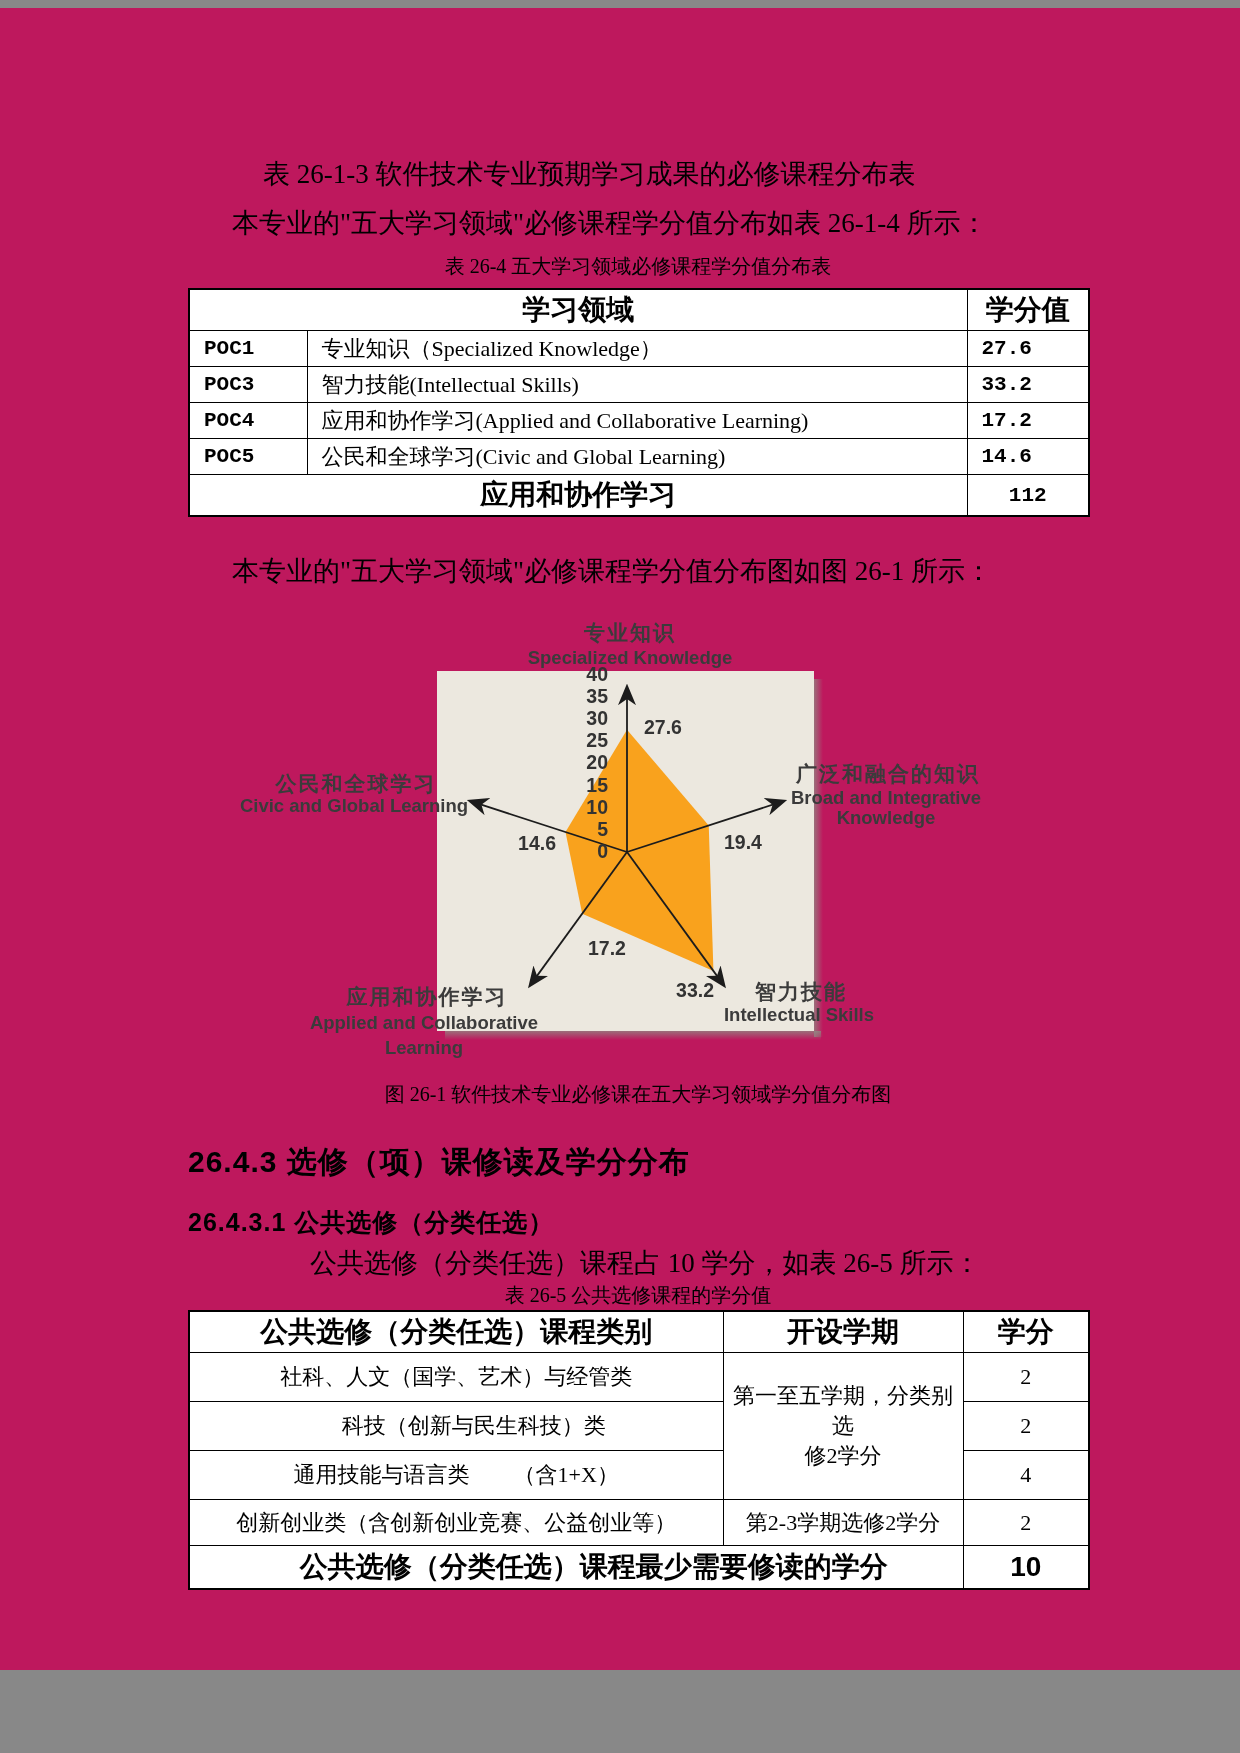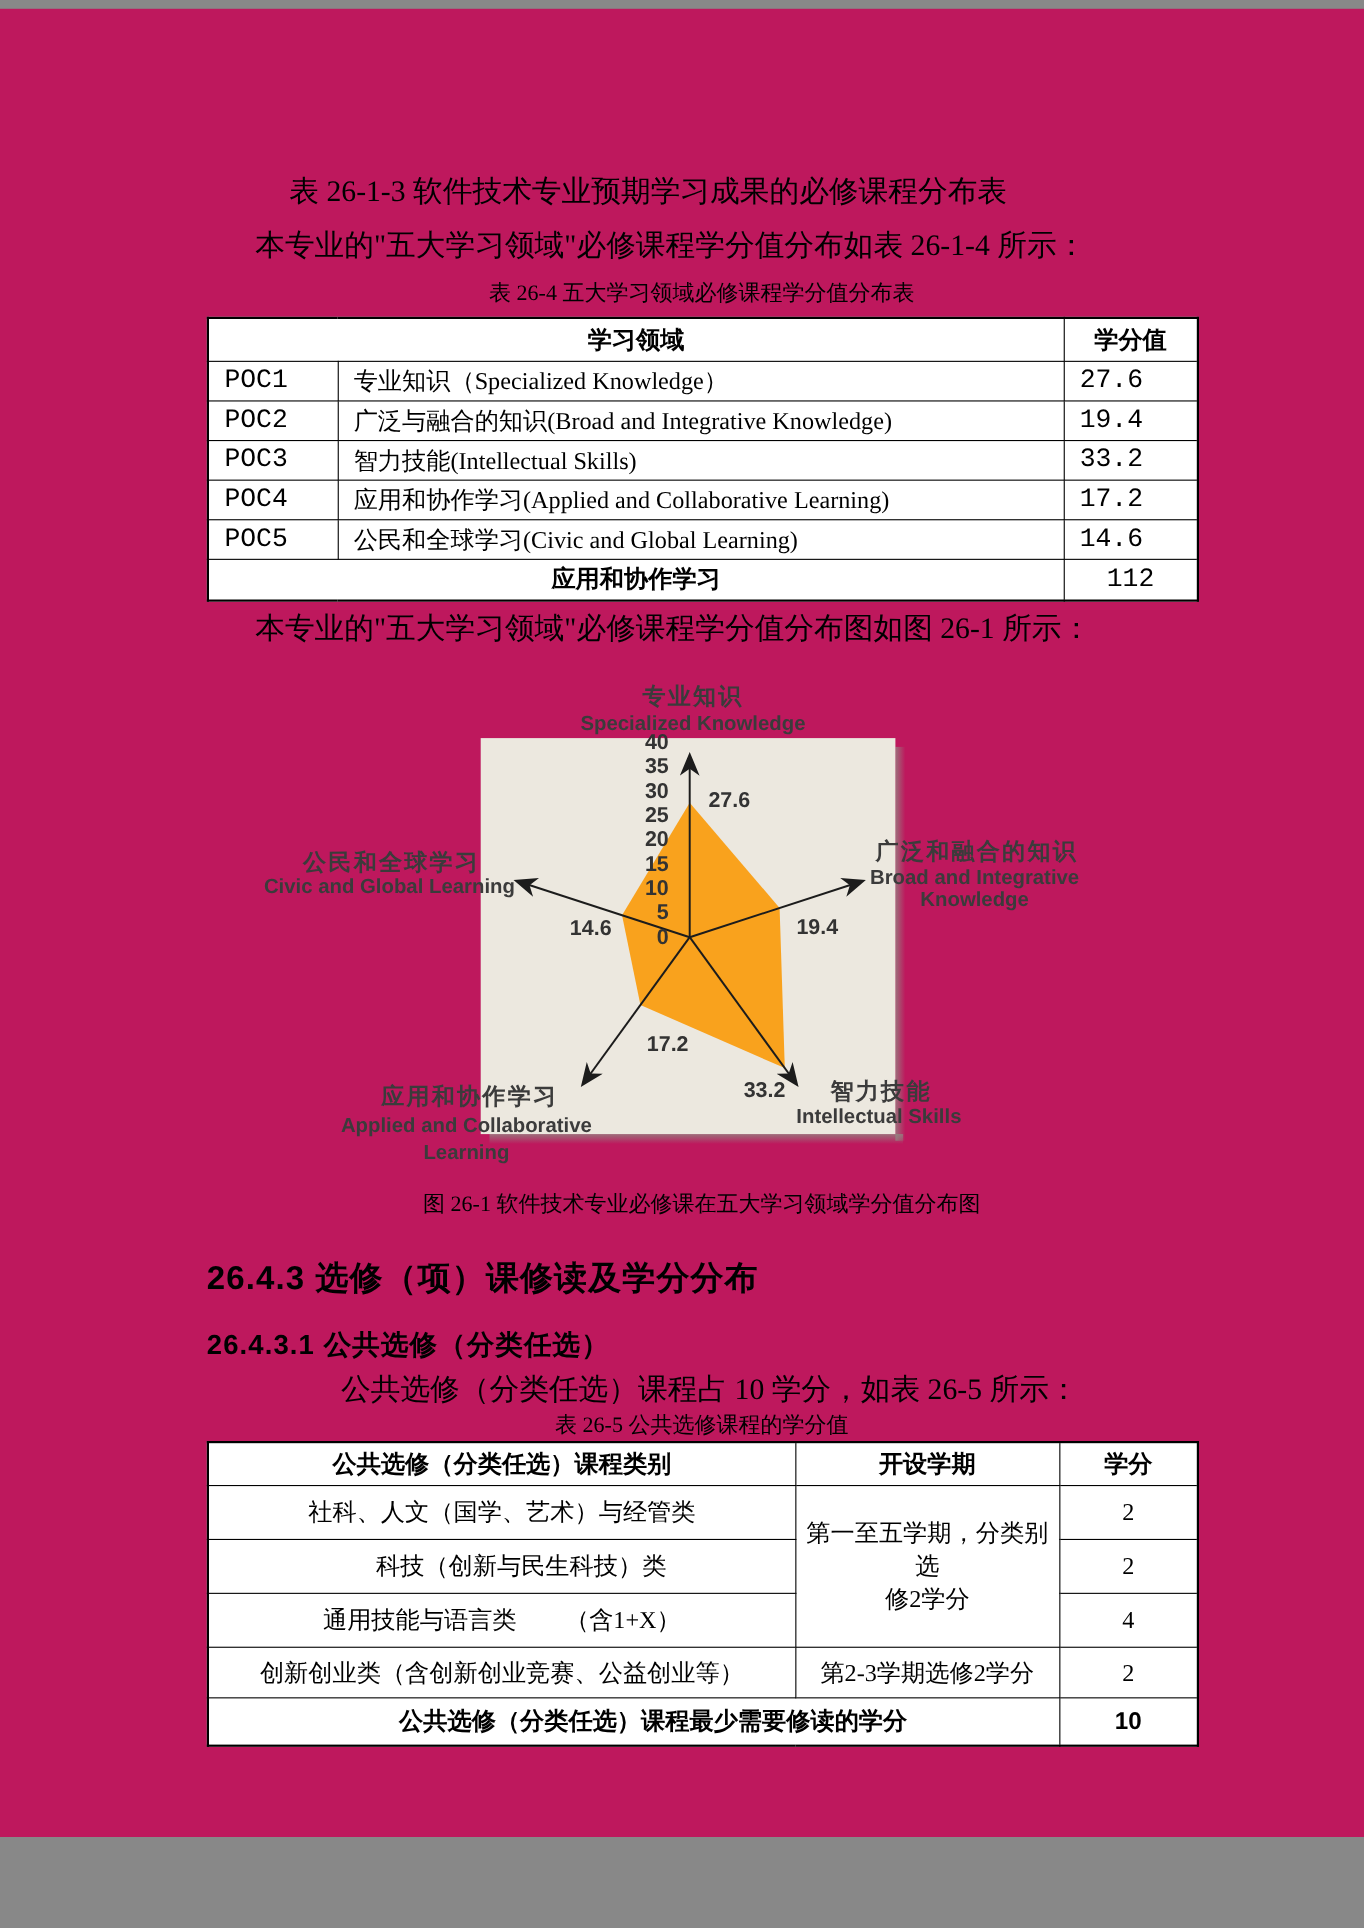--- a/index.html
+++ b/index.html
@@ -10,22 +10,22 @@
   .abs{position:absolute;}
   .doc-title{font-size:27px;white-space:nowrap;}
   .body-para{font-size:27px;white-space:nowrap;}
   .tbl-caption{width:900px;left:188px;text-align:center;font-size:20px;}
   .heading1{font-family:"Liberation Sans","DejaVu Sans",sans-serif;font-weight:700;font-size:30px;white-space:nowrap;letter-spacing:1px;}
   .heading2{font-family:"Liberation Sans","DejaVu Sans",sans-serif;font-weight:700;font-size:25px;white-space:nowrap;letter-spacing:1px;}
   table.doc{border-collapse:collapse;table-layout:fixed;background:#fff;}
   table.doc td{border:1px solid #000;overflow:hidden;}
   table.doc{border:2px solid #000;}
   .t-serif{font-family:"Liberation Serif","DejaVu Serif",serif;font-size:22px;}
-  .t-mono{font-family:"Liberation Mono","DejaVu Sans Mono",monospace;font-size:24px;}
-  .t-bold{font-family:"Liberation Sans","DejaVu Sans",sans-serif;font-weight:700;font-size:22px;}
+  .t-mono{font-family:"Liberation Mono","DejaVu Sans Mono",monospace;font-size:21px;font-weight:bold;}
+  .t-bold{font-family:"Liberation Sans","DejaVu Sans",sans-serif;font-weight:700;font-size:28px;}
   td.pad-l{padding-left:14px;text-align:left;}
   td.ctr{text-align:center;}
   .fig-caption{width:900px;left:188px;text-align:center;font-size:20px;}
 </style>
 </head>
 <body>
 
 <div id="page">
 
   <div class="abs doc-title" style="left:263px;top:148px;">表 26-1-3 软件技术专业预期学习成果的必修课程分布表</div>
@@ -42,25 +42,20 @@
       </colgroup>
     <tbody id="t1-body">
         <tr>
           <td class="t-bold ctr" colspan="2" style="height: 36px;">学习领域</td>
           <td class="t-bold ctr">学分值</td>
         </tr>
         <tr>
           <td class="t-mono pad-l" style="height: 33px;">POC1</td>
           <td class="t-serif pad-l">专业知识（Specialized Knowledge）</td>
           <td class="t-mono pad-l">27.6</td>
-        </tr>
-        <tr>
-          <td class="t-mono pad-l" style="height: 33px;">POC2</td>
-          <td class="t-serif pad-l">广泛与融合的知识(Broad and Integrative Knowledge)</td>
-          <td class="t-mono pad-l">19.4</td>
         </tr>
         <tr>
           <td class="t-mono pad-l" style="height: 33px;">POC3</td>
           <td class="t-serif pad-l">智力技能(Intellectual Skills)</td>
           <td class="t-mono pad-l">33.2</td>
         </tr>
         <tr>
           <td class="t-mono pad-l" style="height: 33px;">POC4</td>
           <td class="t-serif pad-l">应用和协作学习(Applied and Collaborative Learning)</td>
           <td class="t-mono pad-l">17.2</td>

